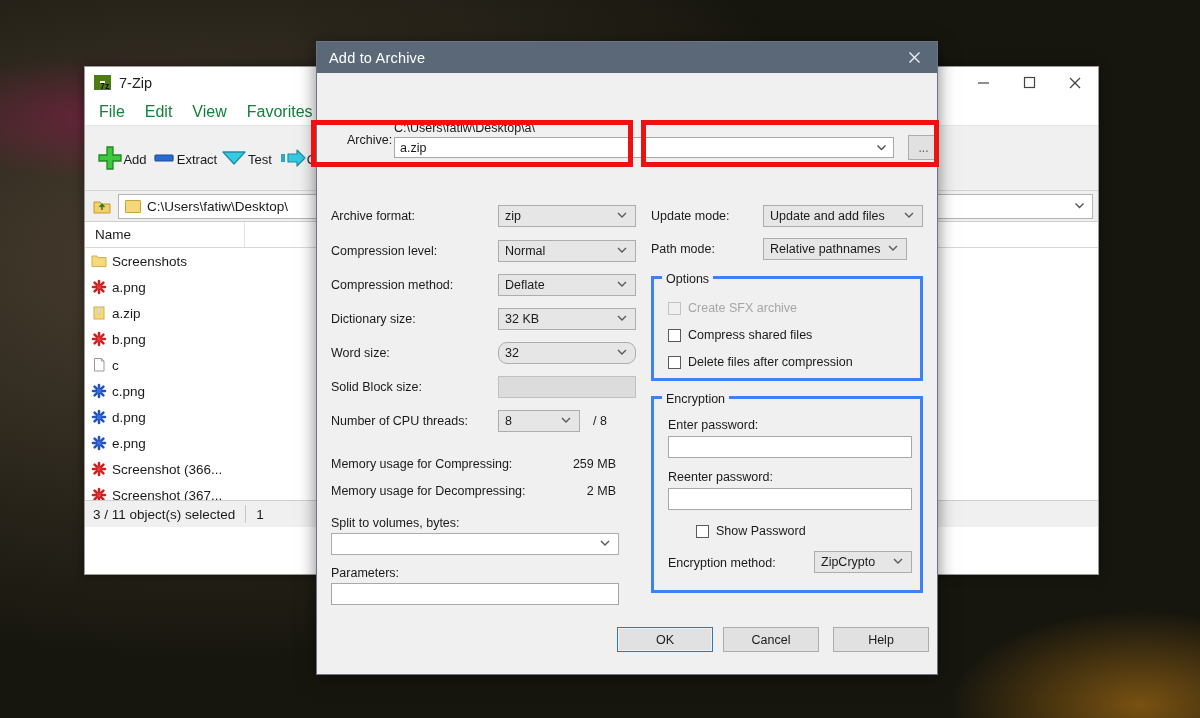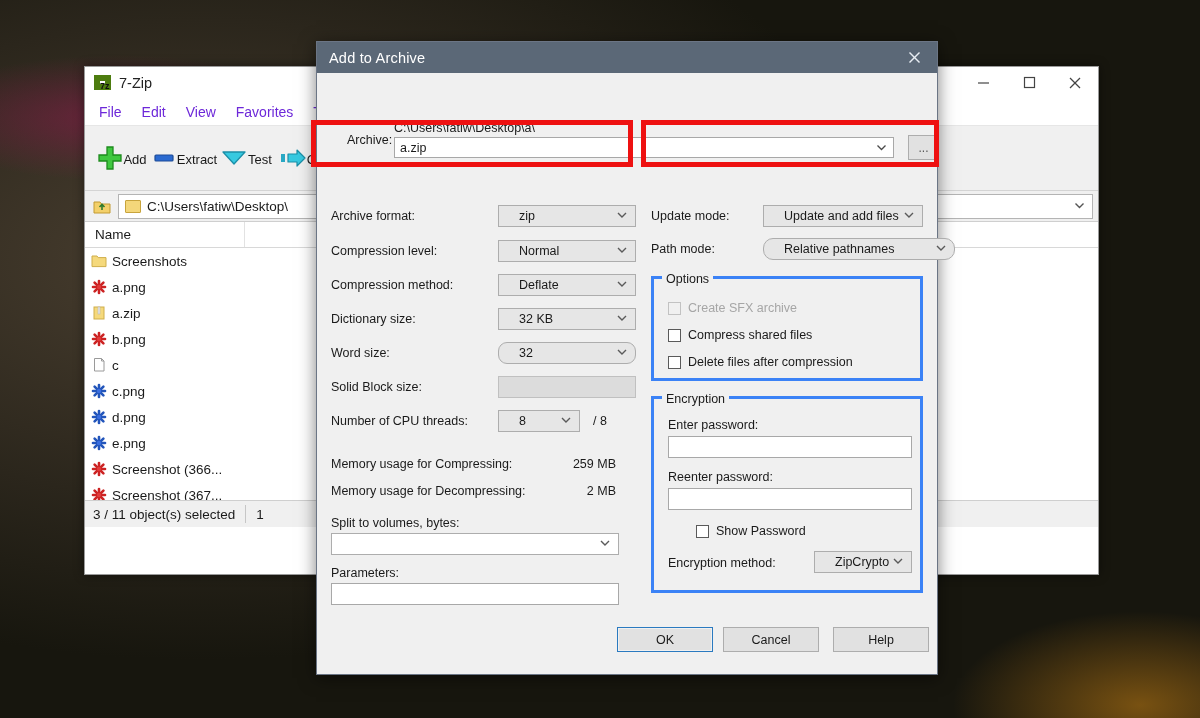--- a/index.html
+++ b/index.html
@@ -60,21 +60,21 @@
   }
   .sz-winbtn svg { display: block; }
 
   #sz-menubar {
     height: 27px;
     background: #ffffff;
     display: flex; align-items: center;
     padding-left: 14px;
     border-bottom: 1px solid #e6e6e6;
   }
-  .sz-menu { margin-right: 20px; font-size: 14px; color: #6d28d9; text-align: center; }
+  .sz-menu { margin-right: 20px; font-size: 16px; color: #15803d; text-align: center; }
 
   #sz-toolbar {
     height: 64px;
     background: #f0f0f0;
     border-bottom: 1px solid #d4d4d4;
     display: flex; align-items: center;
     padding-left: 6px;
   }
   .tb-item {
     width: 62px; height: 60px;
@@ -203,21 +203,21 @@
 
   
   .frow { position: absolute; height: 22px; }
   .frow .fl { position: absolute; left: 0; top: 4px; white-space: nowrap;}
   .combo {
     position: absolute; height: 22px;
     background: #e6e6e6;
     border: 1px solid #adadad;
     box-sizing: border-box;
     display: flex; align-items: center;
-    padding-left: 20px;
+    padding-left: 6px;
     font-size: 12.5px;
     color: #1a1a1a;
   }
   .combo .chev { position: absolute; right: 6px; top: 2px; color: #5a5a5a; }
   .combo.disabled { background: #dcdcdc; color: #9a9a9a; border-color: #c0c0c0; }
 
   
   #left-fields { position: absolute; left: 14px; top: 132px; width: 305px; }
   #right-fields { position: absolute; left: 334px; top: 132px; width: 272px; }
 
@@ -663,21 +663,21 @@
             <span class="chev">
               <svg width="14" height="14" viewBox="0 0 14 14">
                   <path d="M3 5 L7 9 L11 5" fill="none" stroke="#5a5a5a" stroke-width="1.4"></path>
                 </svg>
             </span>
           </span>
         </div>
 
         <div class="frow" style="top:33px; width:272px;">
           <span class="fl">Path mode:</span>
-          <span class="combo" style="left:112px; top:0; width:192px;border-radius:10px;">
+          <span class="combo" style="left:112px; top:0; width:144px;">
             <span>Relative pathnames</span>
             <span class="chev">
               <svg width="14" height="14" viewBox="0 0 14 14">
                   <path d="M3 5 L7 9 L11 5" fill="none" stroke="#5a5a5a" stroke-width="1.4"></path>
                 </svg>
             </span>
           </span>
         </div>
 
         <div class="group" style="left:0; top:71px; width:272px; height:105px;">

